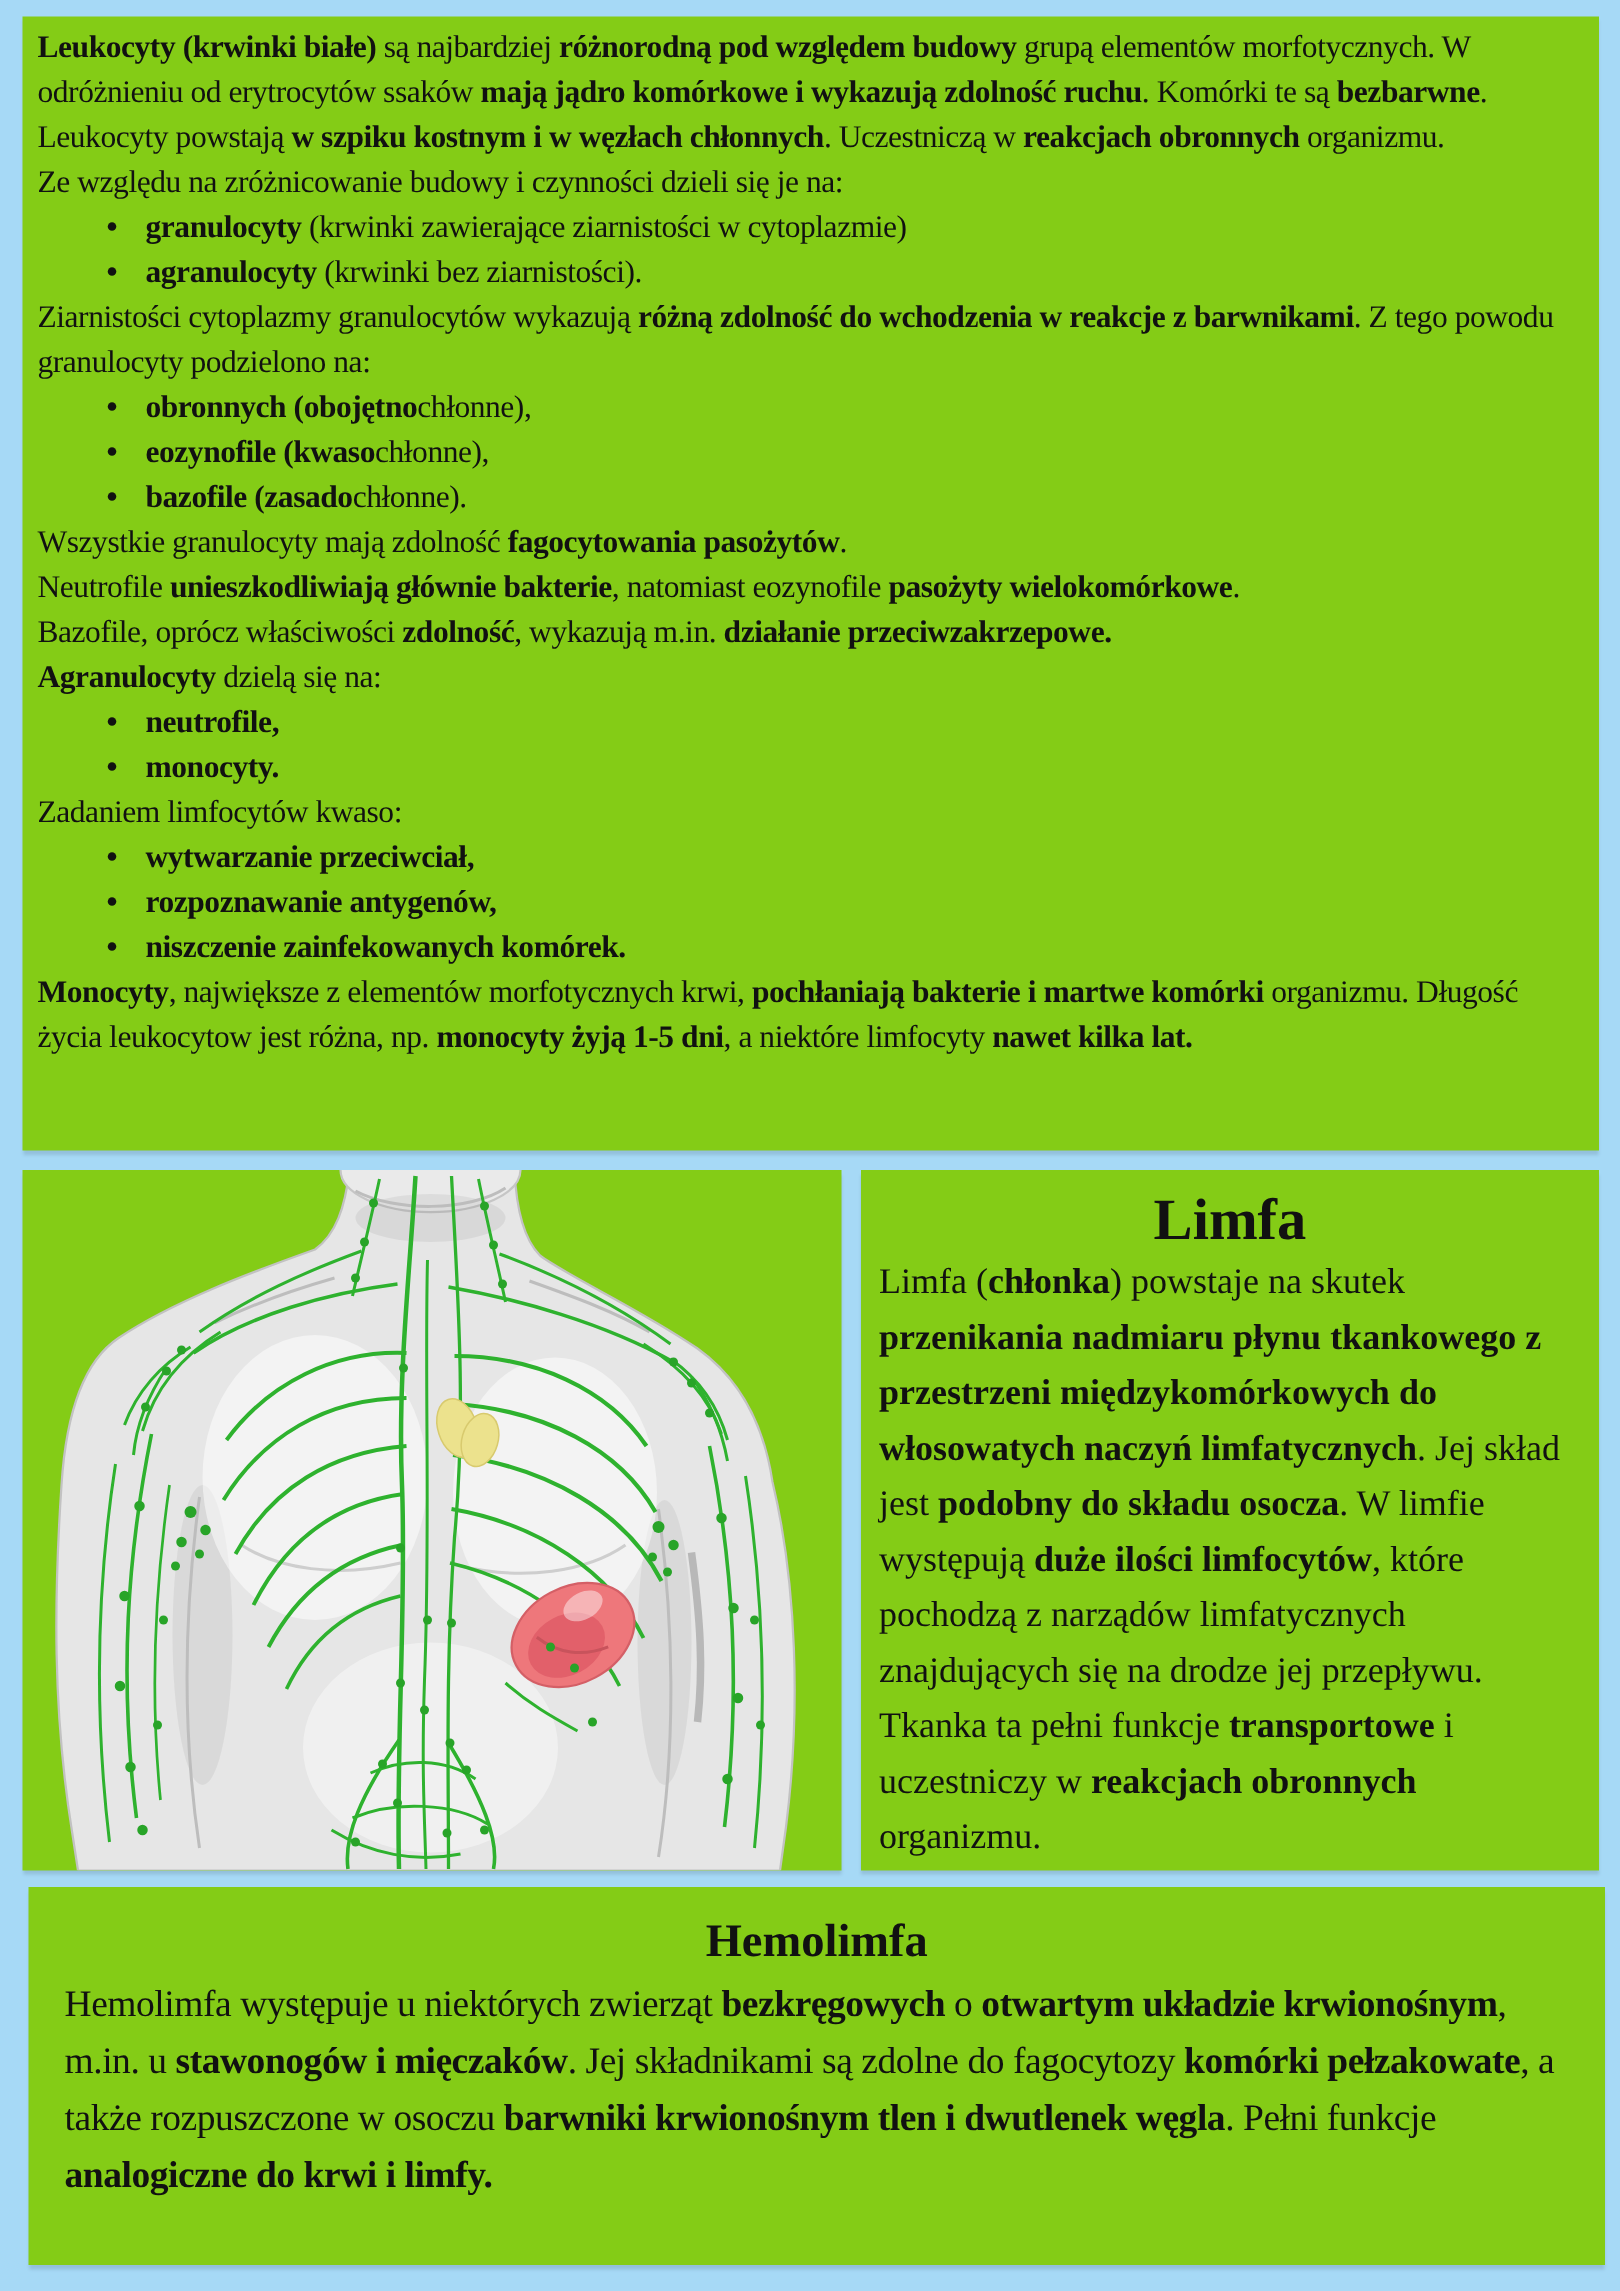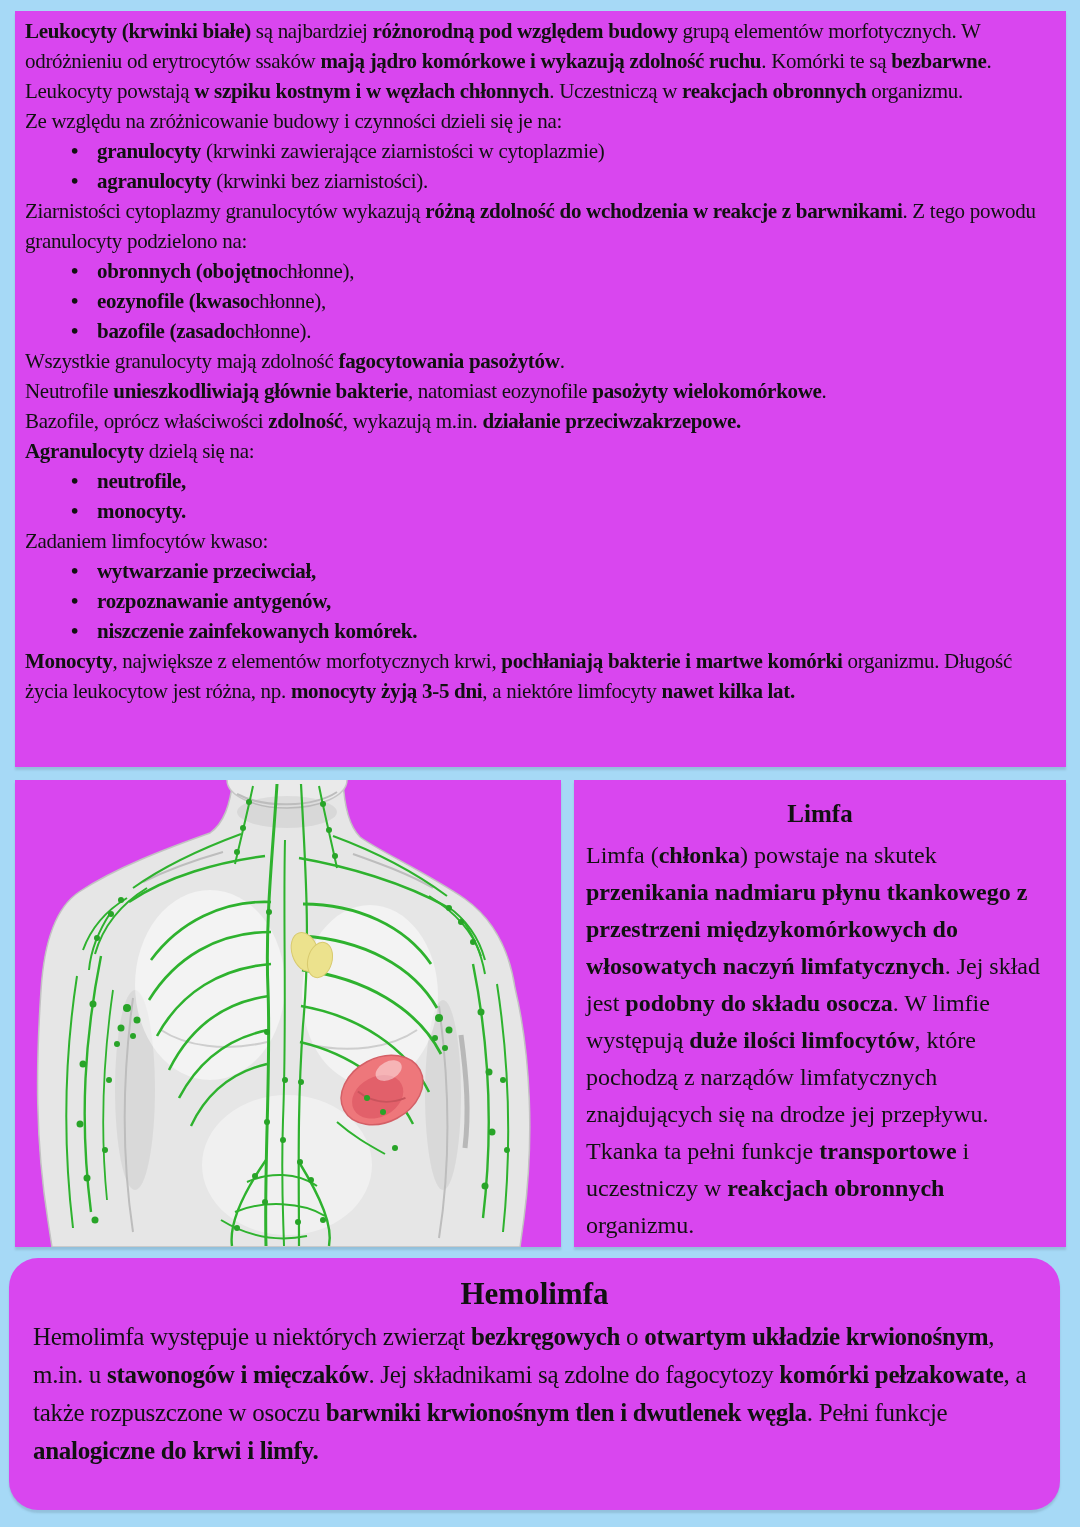--- a/index.html
+++ b/index.html
@@ -12,21 +12,21 @@
   }
   .page {
     position: relative;
     width: 1080px;
     height: 1527px;
     background: #a6d9f6;
     overflow: hidden;
   }
   .panel {
     position: absolute;
-    background: #d946ef;
+    background: #84cc16;
     box-sizing: border-box;
     box-shadow: 0 3px 2px rgba(90,120,140,0.25);
   }
   
   .top-panel {
     left: 15px; top: 11px;
     width: 1051px; height: 756px;
     padding: 5px 10px;
     font-size: 21px;
     line-height: 30px;
@@ -47,34 +47,33 @@
     left: 574px; top: 780px;
     width: 492px; height: 467px;
     padding: 6px 12px;
     font-size: 24px;
     line-height: 37px;
     overflow: hidden;
   }
   .limfa-panel h2 {
     margin: 8px 0 3px 0;
     text-align: center;
-    font-size: 25px;
+    font-size: 39px;
     line-height: 40px;
   }
   .limfa-panel p { margin: 0; }
   
   .bottom-panel {
-    left: 9px; top: 1258px;
+    left: 19px; top: 1258px;
     width: 1051px; height: 252px;
     padding: 8px 24px;
     font-size: 25px;
     line-height: 38px;
     letter-spacing: -0.3px;
     overflow: hidden;
-    border-radius: 29px;
   }
   .bottom-panel h2 {
     margin: 10px 0 6px 0;
     text-align: center;
     font-size: 31px;
     line-height: 36px;
     letter-spacing: 0;
   }
   .bottom-panel p { margin: 0; }
   b { font-weight: bold; }
@@ -127,21 +126,21 @@
           <span><b>wytwarzanie przeciwciał,</b></span>
         </div>
         <div class="bullet-line">
           <span class="dot">•</span>
           <span><b>rozpoznawanie antygenów,</b></span>
         </div>
         <div class="bullet-line">
           <span class="dot">•</span>
           <span><b>niszczenie zainfekowanych komórek.</b></span>
         </div>
-        <div class="para"><span><b>Monocyty</b>, największe z elementów morfotycznych krwi, <b>pochłaniają bakterie i martwe komórki</b> organizmu. Długość życia leukocytow jest różna, np. <b>monocyty żyją 3-5 dni</b>, a niektóre limfocyty <b>nawet kilka lat.</b></span></div>
+        <div class="para"><span><b>Monocyty</b>, największe z elementów morfotycznych krwi, <b>pochłaniają bakterie i martwe komórki</b> organizmu. Długość życia leukocytow jest różna, np. <b>monocyty żyją 1-5 dni</b>, a niektóre limfocyty <b>nawet kilka lat.</b></span></div>
       </div>
   </section>
 
   <section class="panel figure-panel">
     <svg viewBox="0 0 546 467" width="546" height="467">
 
       <path fill="#e6e6e6" stroke="#c2c2c2" stroke-width="1.5" d="
         M218,0
         C215,25 209,43 195,53
         C150,69 100,88 64,112

